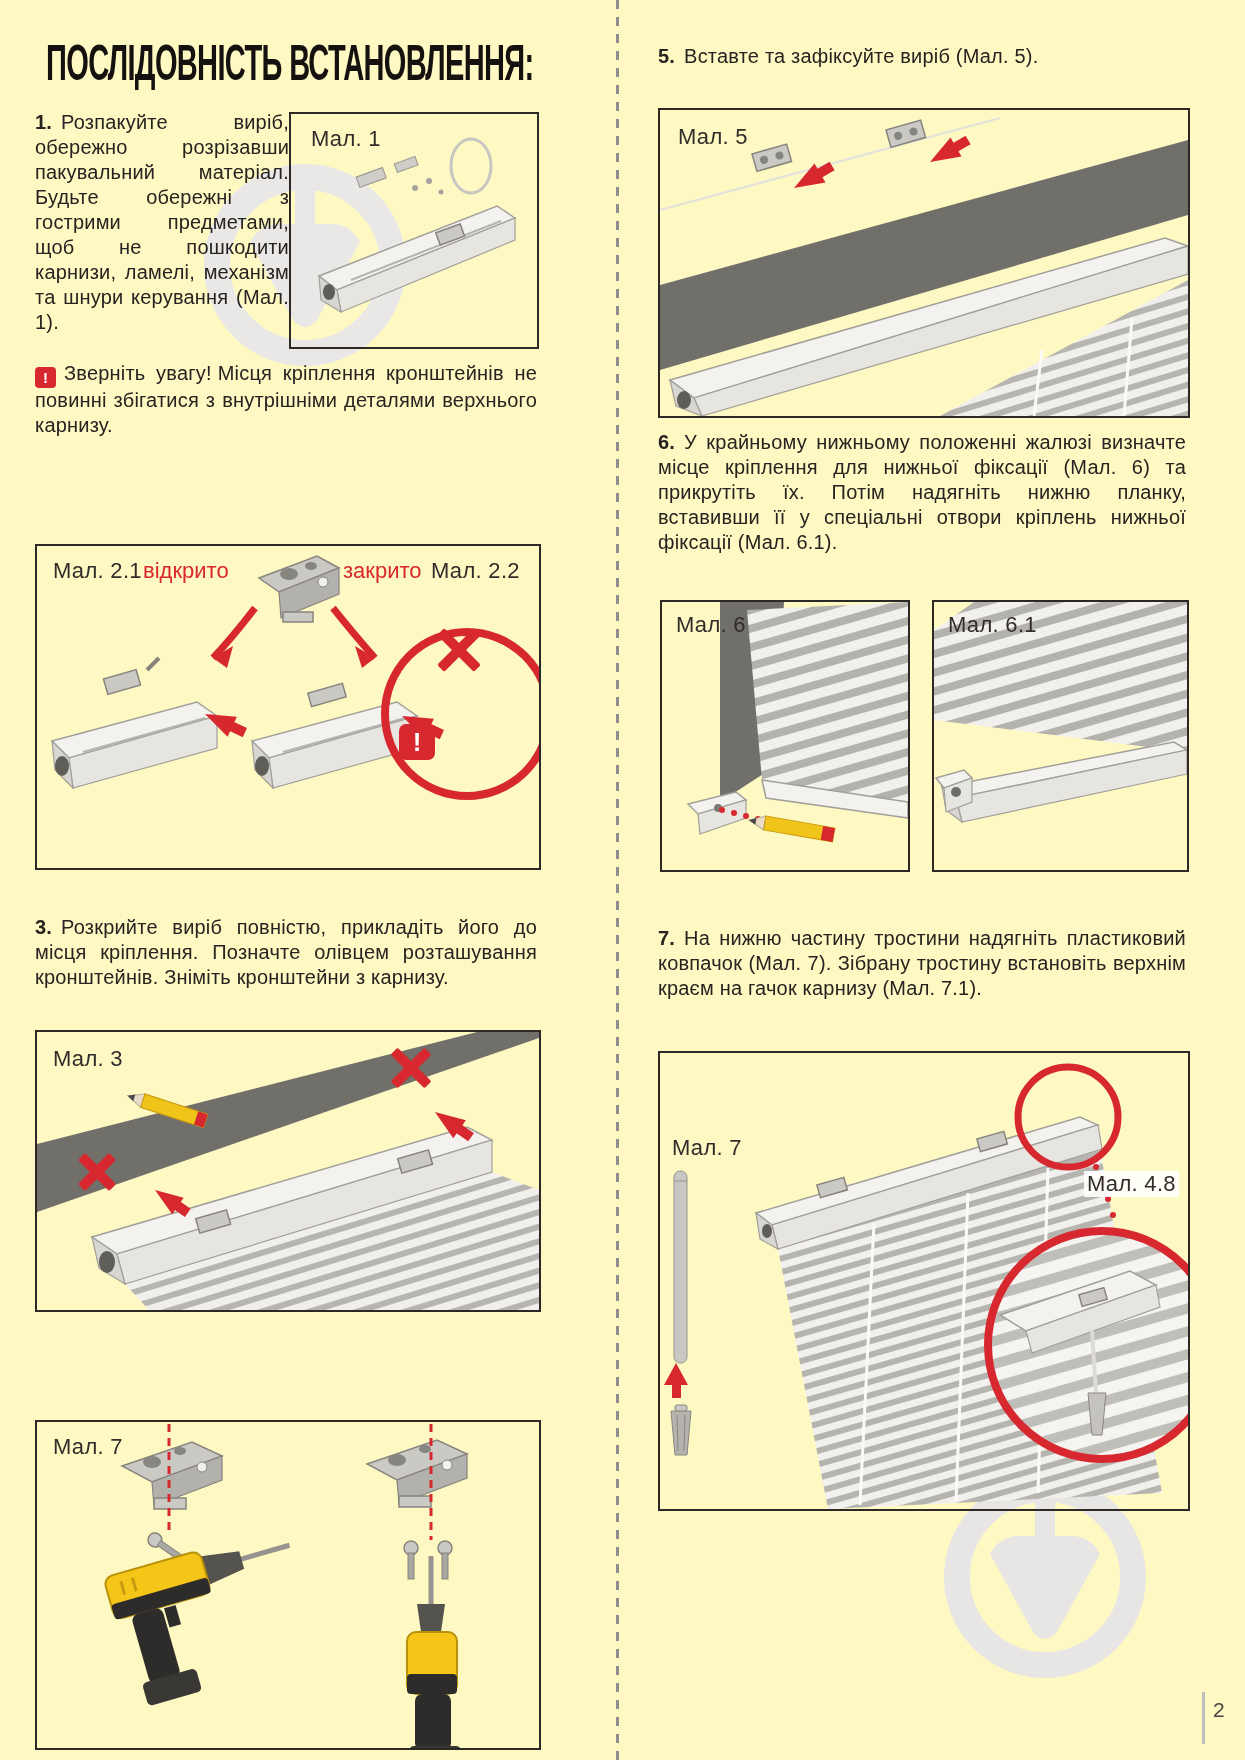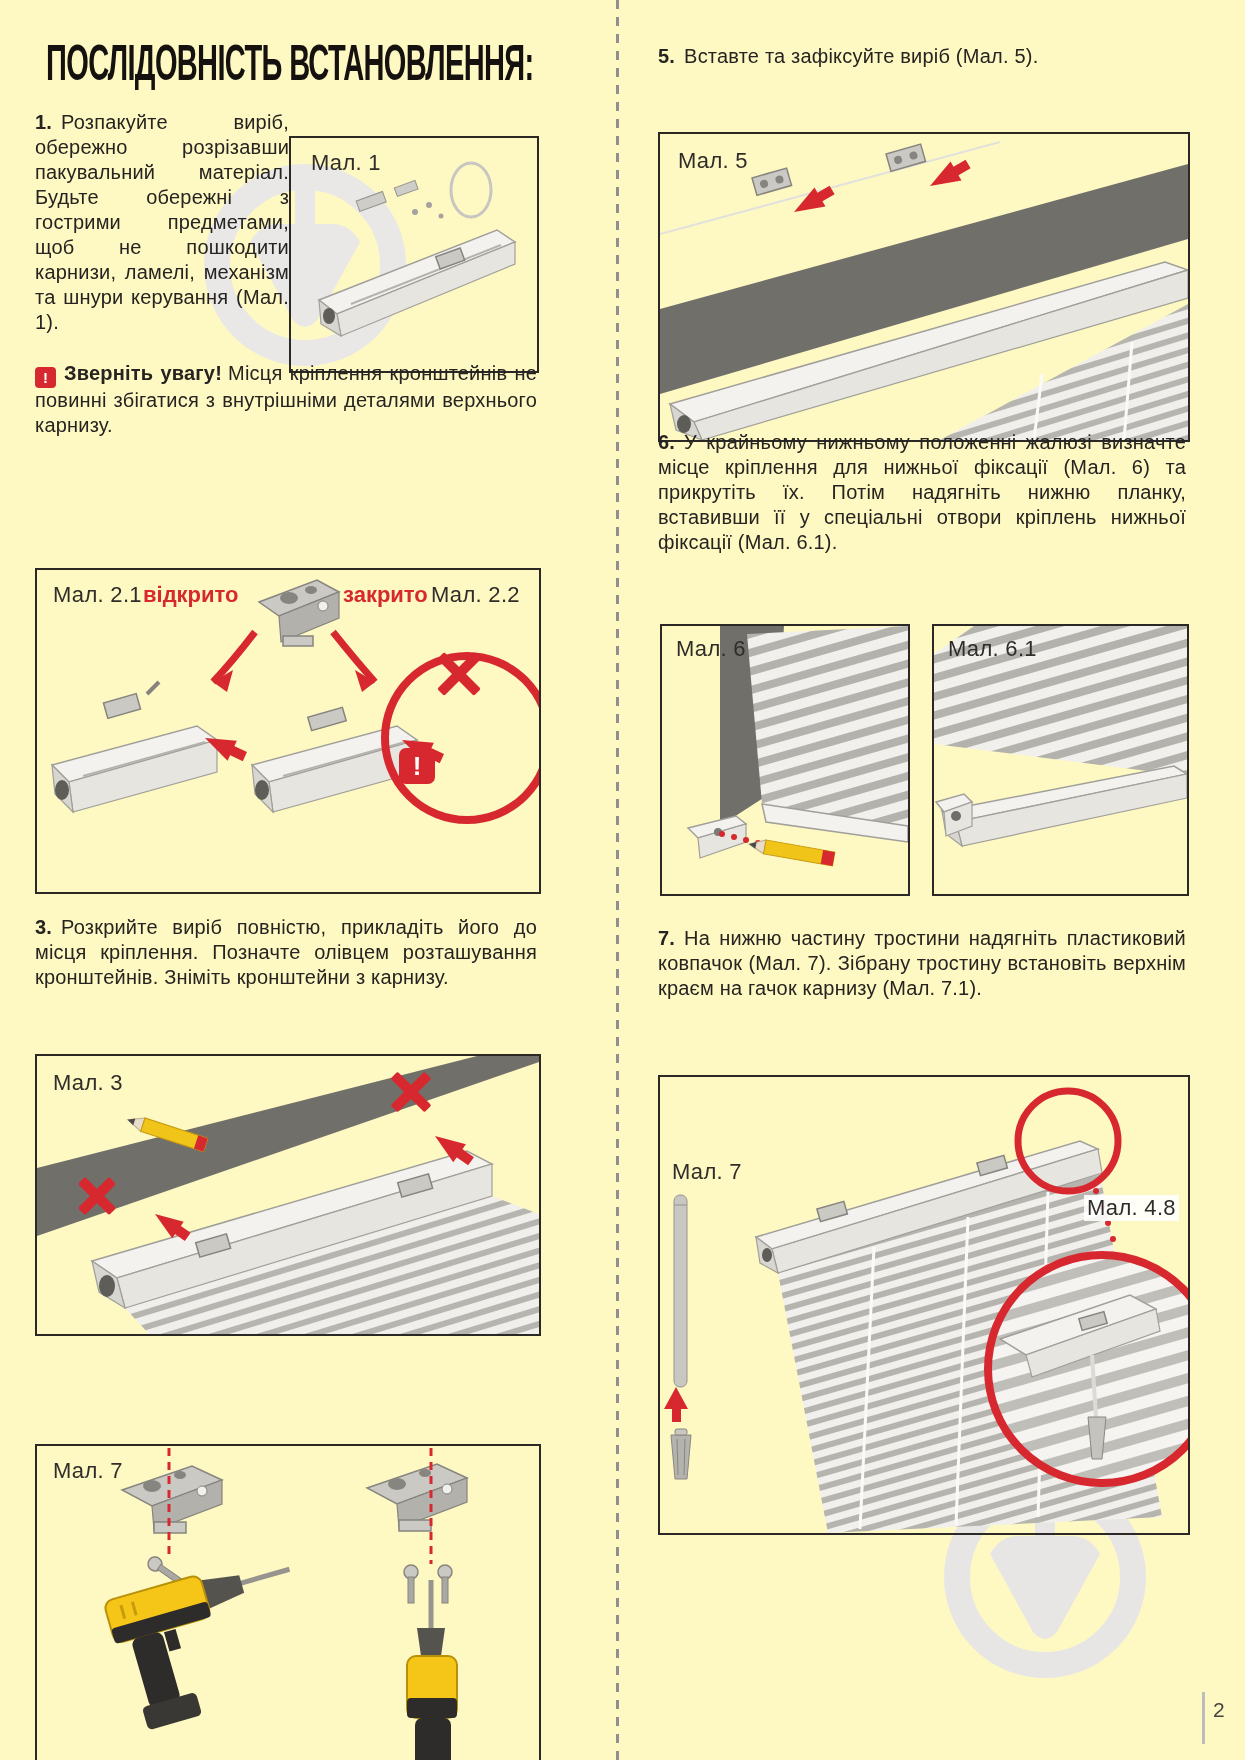--- a/index.html
+++ b/index.html
@@ -8,25 +8,25 @@
   .wm{position:absolute;z-index:0;}
   .content{position:absolute;inset:0;z-index:1;}
   .title{position:absolute;font-weight:800;font-size:44px;letter-spacing:-1px;color:#14110f;
          white-space:nowrap;transform:scale(0.66,1.12);transform-origin:0 50%;}
   .step{position:absolute;font-size:20px;line-height:25px;text-align:justify;letter-spacing:0.2px;}
   .step .num{font-weight:bold;margin-right:9px;}
   .note{margin-top:3px;}
   .noteicon{display:inline-block;width:21px;height:21px;background:#d7282f;border-radius:4px;
             color:#fff;font-weight:bold;font-size:15px;line-height:21px;text-align:center;
             vertical-align:-3px;margin-right:8px;}
-  .notetitle{font-weight:bold;margin-right:6px;}
-  .fig{position:absolute;border:2px solid #2b2826;margin-top:24px;}
+  .notetitle{font-weight:normal;margin-right:6px;}
+  .fig{position:absolute;border:2px solid #2b2826;}
   .fig svg{position:absolute;left:0;top:0;}
   .figlabel{position:absolute;font-size:22px;color:#2f2c2a;letter-spacing:0.3px;z-index:3;}
-  .redlabel{position:absolute;font-size:22px;font-weight:bold;color:#d7282f;z-index:3;text-align:center;}
+  .redlabel{position:absolute;font-size:22px;font-weight:normal;color:#d7282f;z-index:3;text-align:center;}
   .warnbadge{position:absolute;width:36px;height:36px;background:#d7282f;border-radius:7px;color:#fff;
              font-weight:bold;font-size:26px;line-height:36px;text-align:center;z-index:3;}
   .divider{position:absolute;left:616px;top:0;width:3px;height:1760px;z-index:1;
            background:repeating-linear-gradient(#8f8f8f 0 9px,transparent 9px 17px);}
   .pagebar{position:absolute;left:1202px;top:1692px;width:3px;height:52px;background:#bdbdbd;z-index:2;}
   .pagenum{position:absolute;left:1213px;top:1698px;font-size:21px;color:#474340;z-index:2;}
   
   .rail{fill:#f3f2ef;stroke:#a19f99;stroke-width:1.5;}
   .railfront{fill:#e7e5e0;stroke:#a19f99;stroke-width:1.2;}
   .cap{fill:#d8d6d1;stroke:#a19f99;stroke-width:1.2;}

